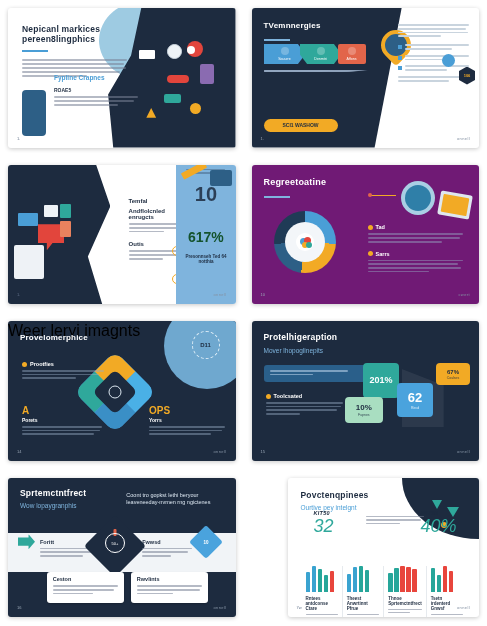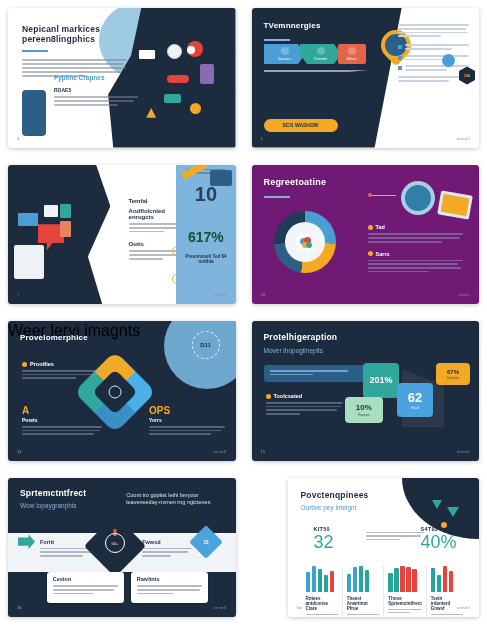--- a/index.html
+++ b/index.html
@@ -178,21 +178,21 @@
   .s7 .cc b{position:absolute;left:6px;top:4px;font-size:5.5px;color:#1d2b3f;}
   .s7 .cc .bd{position:absolute;left:6px;right:6px;top:13px;}
   .s7 .rh{font-size:5.5px;font-weight:bold;color:#1d2b3f;}
 
   
   .s8{background:#ffffff;margin-left:36px;}
   .s8 .corner{position:absolute;right:0;top:0;width:40%;height:44%;background:#1d2b3f;
      border-bottom-left-radius:100% 100%;}
   .s8 h1{position:absolute;left:13px;top:13px;margin:0;font-size:8.5px;color:#1d2b3f;}
   .s8 .sb{position:absolute;left:13px;top:26px;font-size:6.5px;color:#4a9ed6;}
-  .s8 .kpi{position:absolute;top:48px;}
+  .s8 .kpi{position:absolute;top:32px;font-style:italic;}
   .s8 .k-a{left:26px;}
   .s8 .k-b{left:133px;}
   .s8 .kl{font-size:5.5px;font-weight:bold;color:#1d2b3f;letter-spacing:.3px;}
   .s8 .kv{font-size:18px;color:#2fa89b;line-height:1;margin-top:1px;}
   .s8 .kd{position:absolute;left:52px;top:6px;width:58px;}
   .s8 .charts{position:absolute;left:14px;right:12px;top:88px;display:flex;gap:0;}
   .s8 .ch{flex:1;padding:0 4px;border-left:1px solid #e6eaee;}
   .s8 .ch:first-child{border-left:none;}
   .s8 .bars{height:26px;display:flex;align-items:flex-end;gap:1.5px;}
   .s8 .bar{width:4.5px;border-radius:1px 1px 0 0;}

